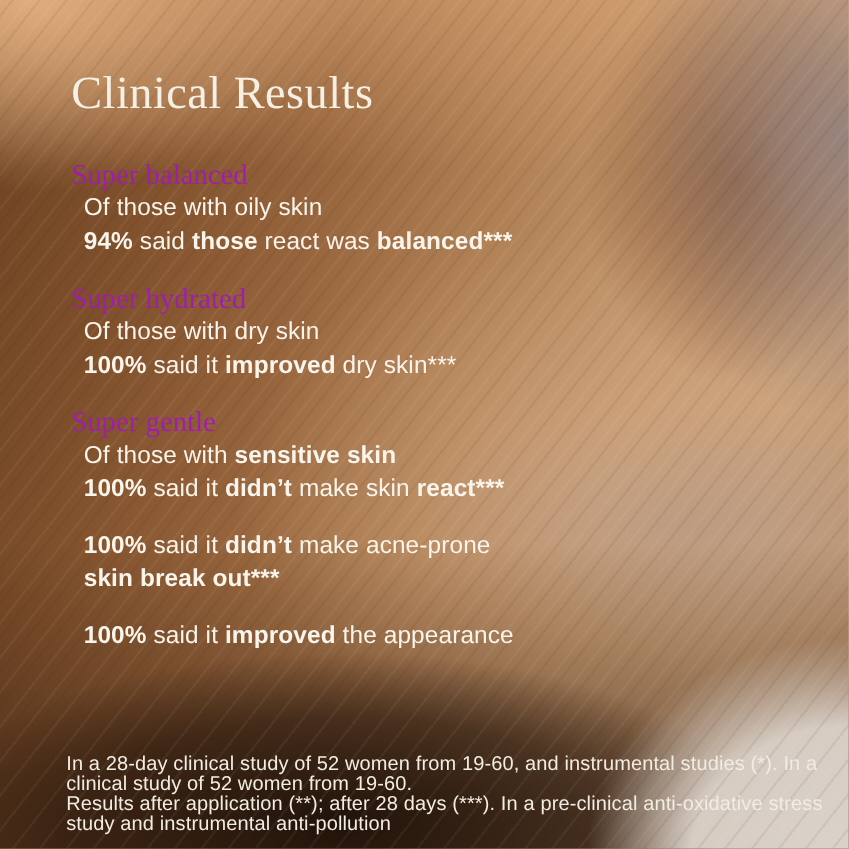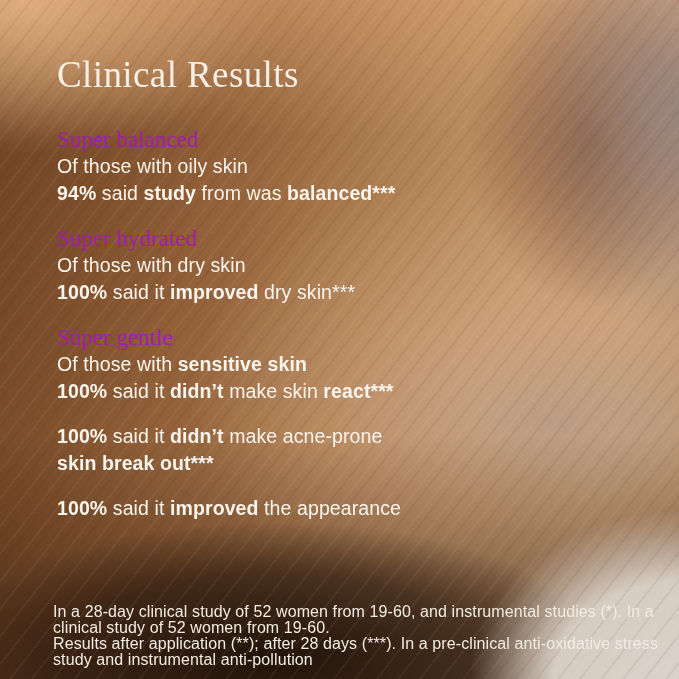--- a/index.html
+++ b/index.html
@@ -57,20 +57,21 @@
     font-weight:400;
     font-size:23px;
     line-height:27px;
     color:#a21caf;
   }
   .line{
     font-size:19.5px;
     line-height:27px;
     letter-spacing:0.1px;
     color:#faf5ec;
+    margin-left:10px;
   }
   .line .b{font-weight:bold;text-align:center;}
   .footnote{
     position:absolute;left:53px;right:14px;bottom:11px;
     font-size:16px;
     line-height:16px;
     letter-spacing:0.1px;
     color:#f2ece2;
     margin-top:48px;
   }
@@ -80,21 +81,21 @@
 
 <div class="canvas">
   <div class="bg"></div>
 
   <div class="content">
     <h1 class="title">Clinical Results</h1>
     <div class="results">
         <div class="section">
           <div class="heading">Super balanced</div>
           <div class="line"><span>Of those with oily skin</span></div>
-          <div class="line"><span class="b">94%</span><span> said </span><span class="b">study</span><span> from was </span><span class="b">balanced***</span></div>
+          <div class="line"><span class="b">94%</span><span> said </span><span class="b">those</span><span> react was </span><span class="b">balanced***</span></div>
         </div>
         <div class="section">
           <div class="heading">Super hydrated</div>
           <div class="line"><span>Of those with dry skin</span></div>
           <div class="line"><span class="b">100%</span><span> said it </span><span class="b">improved</span><span> dry skin***</span></div>
         </div>
         <div class="section">
           <div class="heading">Super gentle</div>
           <div class="line"><span>Of those with </span><span class="b">sensitive skin</span></div>
           <div class="line"><span class="b">100%</span><span> said it </span><span class="b">didn’t</span><span> make skin </span><span class="b">react***</span></div>

